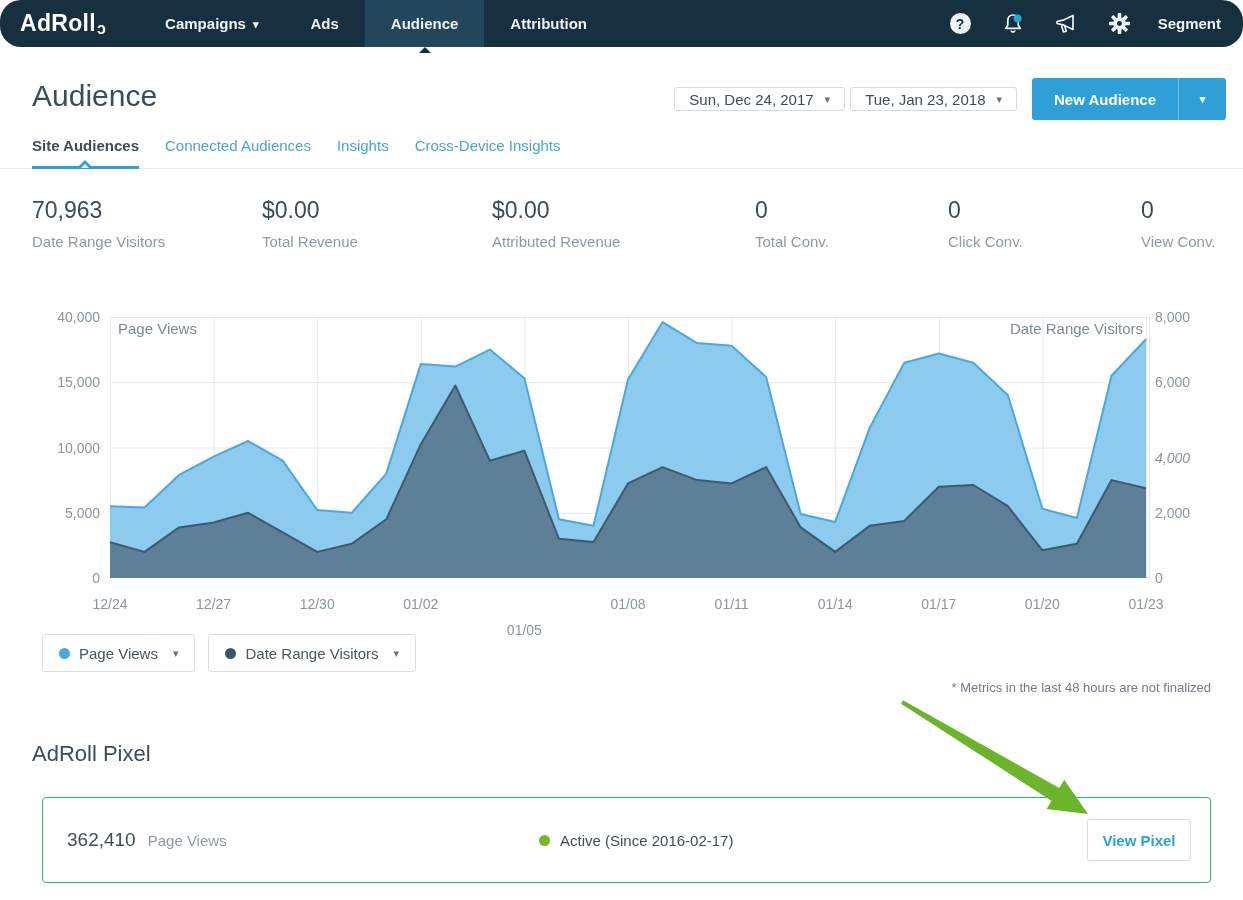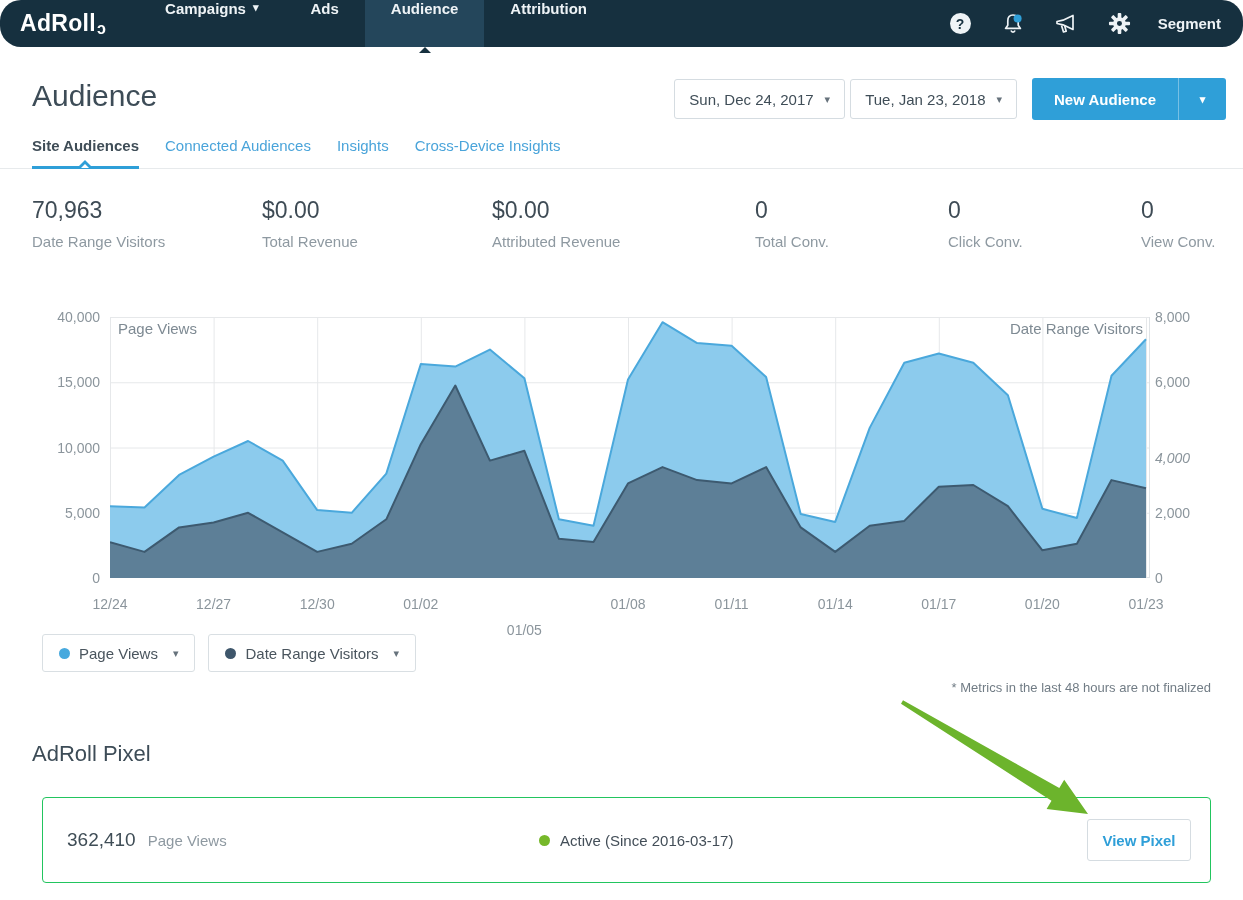--- a/index.html
+++ b/index.html
@@ -7,35 +7,35 @@
   body {
     width:1243px; height:900px; position:relative; overflow:hidden;
     background:#ffffff; font-family:"Liberation Sans", sans-serif;
   }
 
   
   .navbar { height:47px; background:#16303f; display:flex; align-items:center; position:relative;border-radius:21px; }
   .logo { color:#fff; font-size:23px; font-weight:700; margin-left:20px; letter-spacing:.3px; white-space:nowrap; cursor:pointer; }
   .logo-hook { font-size:16px; position:relative; top:3px; left:1px; }
   .nav-items { display:flex; height:100%; margin-left:34px; }
-  .nav-item { color:#eef3f6; font-size:15px; font-weight:700; display:flex; padding:0 26px; cursor:pointer; position:relative; }
+  .nav-item { color:#eef3f6; font-size:15px; font-weight:700; display:flex; align-items:center; padding:0 26px; cursor:pointer; position:relative; }
   .nav-item.active { background:#24465b; }
   .nav-item.active::after { content:""; position:absolute; left:50%; bottom:-6px; margin-left:-6px;
     border-left:6px solid transparent; border-right:6px solid transparent; border-bottom:6px solid #16303f; }
   .nav-caret { font-size:11px; margin-left:7px; position:relative; top:1px; }
   .nav-right { margin-left:auto; display:flex; align-items:center; }
   .icon-btn { width:53px; display:flex; justify-content:center; align-items:center; cursor:pointer; position:relative; }
   .help-circle { width:21px; height:21px; border-radius:50%; background:#eef3f6; color:#16303f; font-weight:700; font-size:14px; display:flex; align-items:center; justify-content:center; }
   .account { color:#eef3f6; font-size:15px; font-weight:600; margin:0 22px 0 12px; cursor:pointer; }
 
   
   .header-row { position:relative; height:72px; }
   .page-title { font-size:30px; font-weight:400; color:#3d4c57; position:absolute; left:32px; top:32px; }
   .controls { position:absolute; top:31px; right:17px; display:flex; align-items:center; }
-  .date-box { height:40px; border:1px solid #d5dce1; border-radius:3px; background:#fff; display:flex; align-items:center; padding:0 14px; font-size:15px; color:#3f4d57; cursor:pointer; }
+  .date-box { height:24px; border:1px solid #d5dce1; border-radius:3px; background:#fff; display:flex; align-items:center; padding:0 14px; font-size:15px; color:#3f4d57; cursor:pointer; }
   .date-box + .date-box { margin-left:5px; }
   .box-caret { font-size:11px; color:#66727c; margin-left:11px; }
   .btn-new { margin-left:15px; height:42px; background:#2f9fd8; border-radius:3px; display:flex; align-items:stretch; color:#fff; font-weight:700; font-size:15px; cursor:pointer; }
   .btn-main { padding:0 22px; display:flex; align-items:center; }
   .btn-caret { width:48px; border-left:1px solid rgba(255,255,255,.35); display:flex; justify-content:center; align-items:center; font-size:11px; }
 
   
   .tabs { display:flex; padding:0 32px; margin-top:12px; height:38px; border-bottom:1px solid #e7eaec; }
   .tab { font-size:15px; margin-right:26px; color:#4aa4da; cursor:pointer; position:relative; padding-top:6px; height:38px; }
   .tab.active { color:#3f4d57; font-weight:700; }
@@ -260,20 +260,20 @@
 </div>
 
 <div class="note">* Metrics in the last 48 hours are not finalized</div>
 
 <div class="pixel-heading">AdRoll Pixel</div>
 <div class="pixel-card">
   <span class="pixel-value">362,410</span>
   <span class="pixel-value-label">Page Views</span>
   <div class="pixel-status">
     <span class="status-dot" style="background: rgb(118, 184, 42);"></span>
-    <span class="status-text">Active (Since 2016-03-17)</span>
+    <span class="status-text">Active (Since 2016-02-17)</span>
   </div>
   <div class="btn-view">View Pixel</div>
 </div>
 
 <svg class="arrow-overlay" width="210" height="130" viewBox="0 0 210 130">
   <polygon points="11.0,7.7 161.5,104.8 156.6,113.0 198,118 174.2,83.8 169.3,92.0 13.0,4.3" fill="#6cb42c"></polygon>
 </svg>
 
 </body></html>

